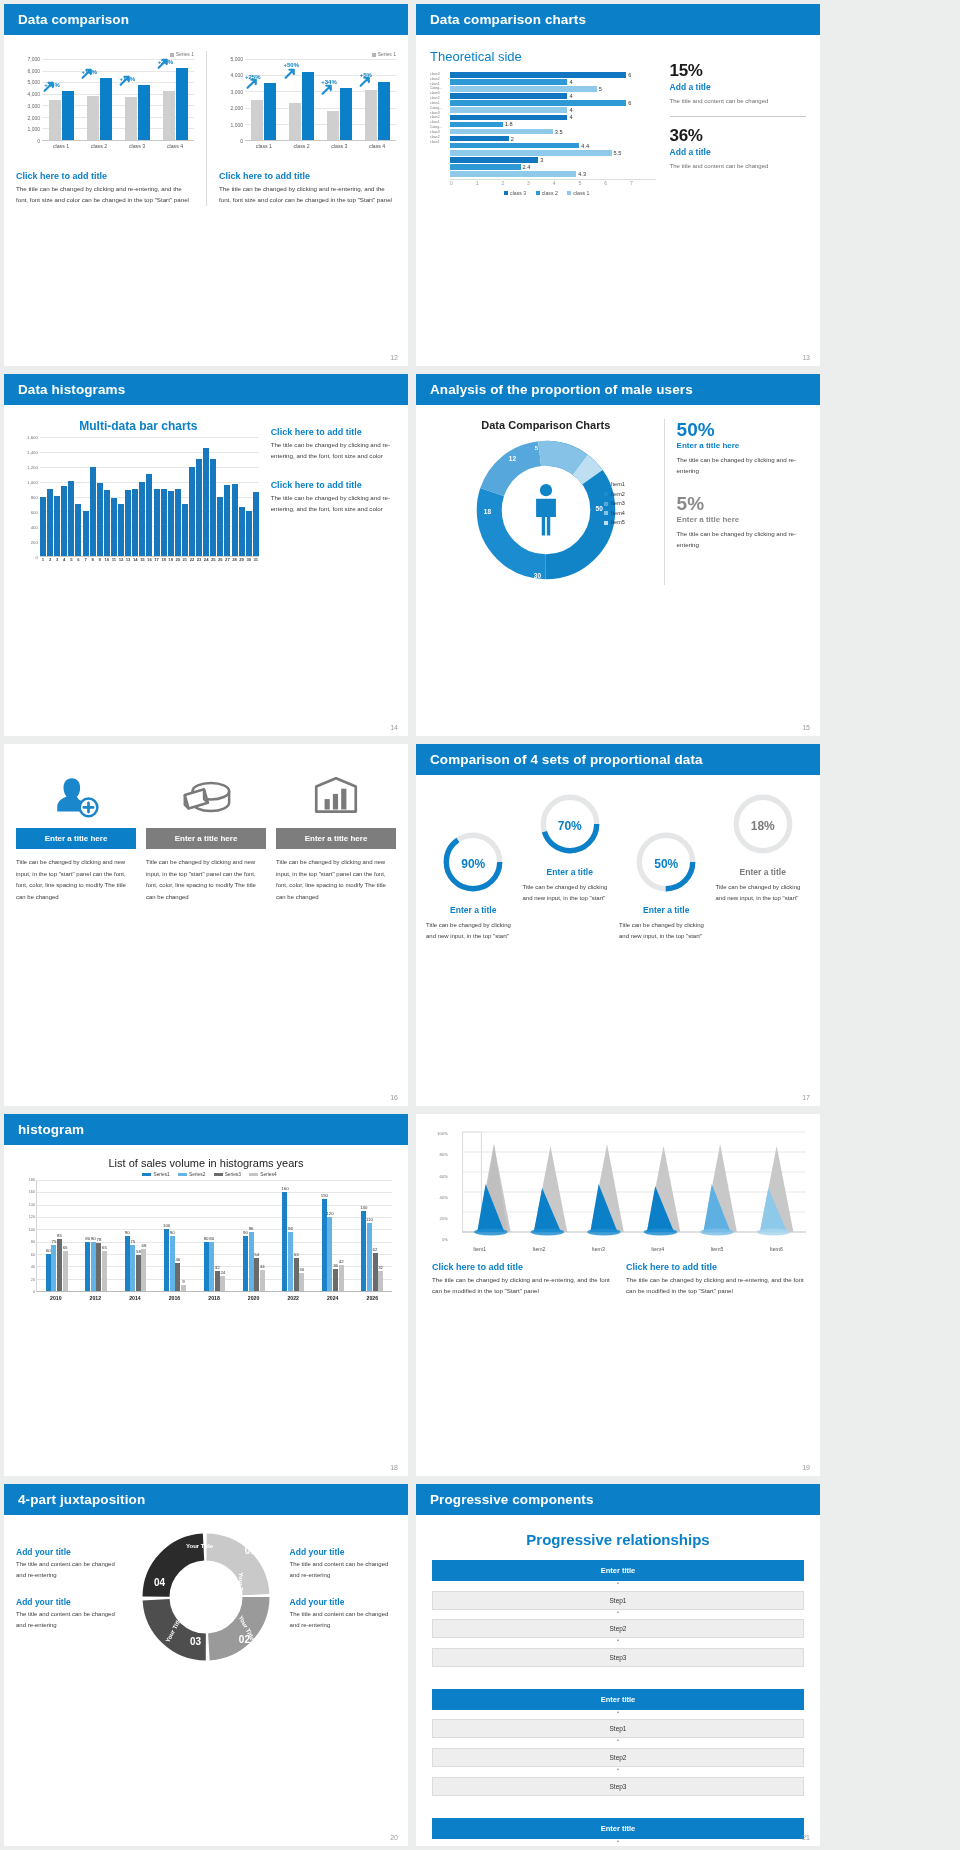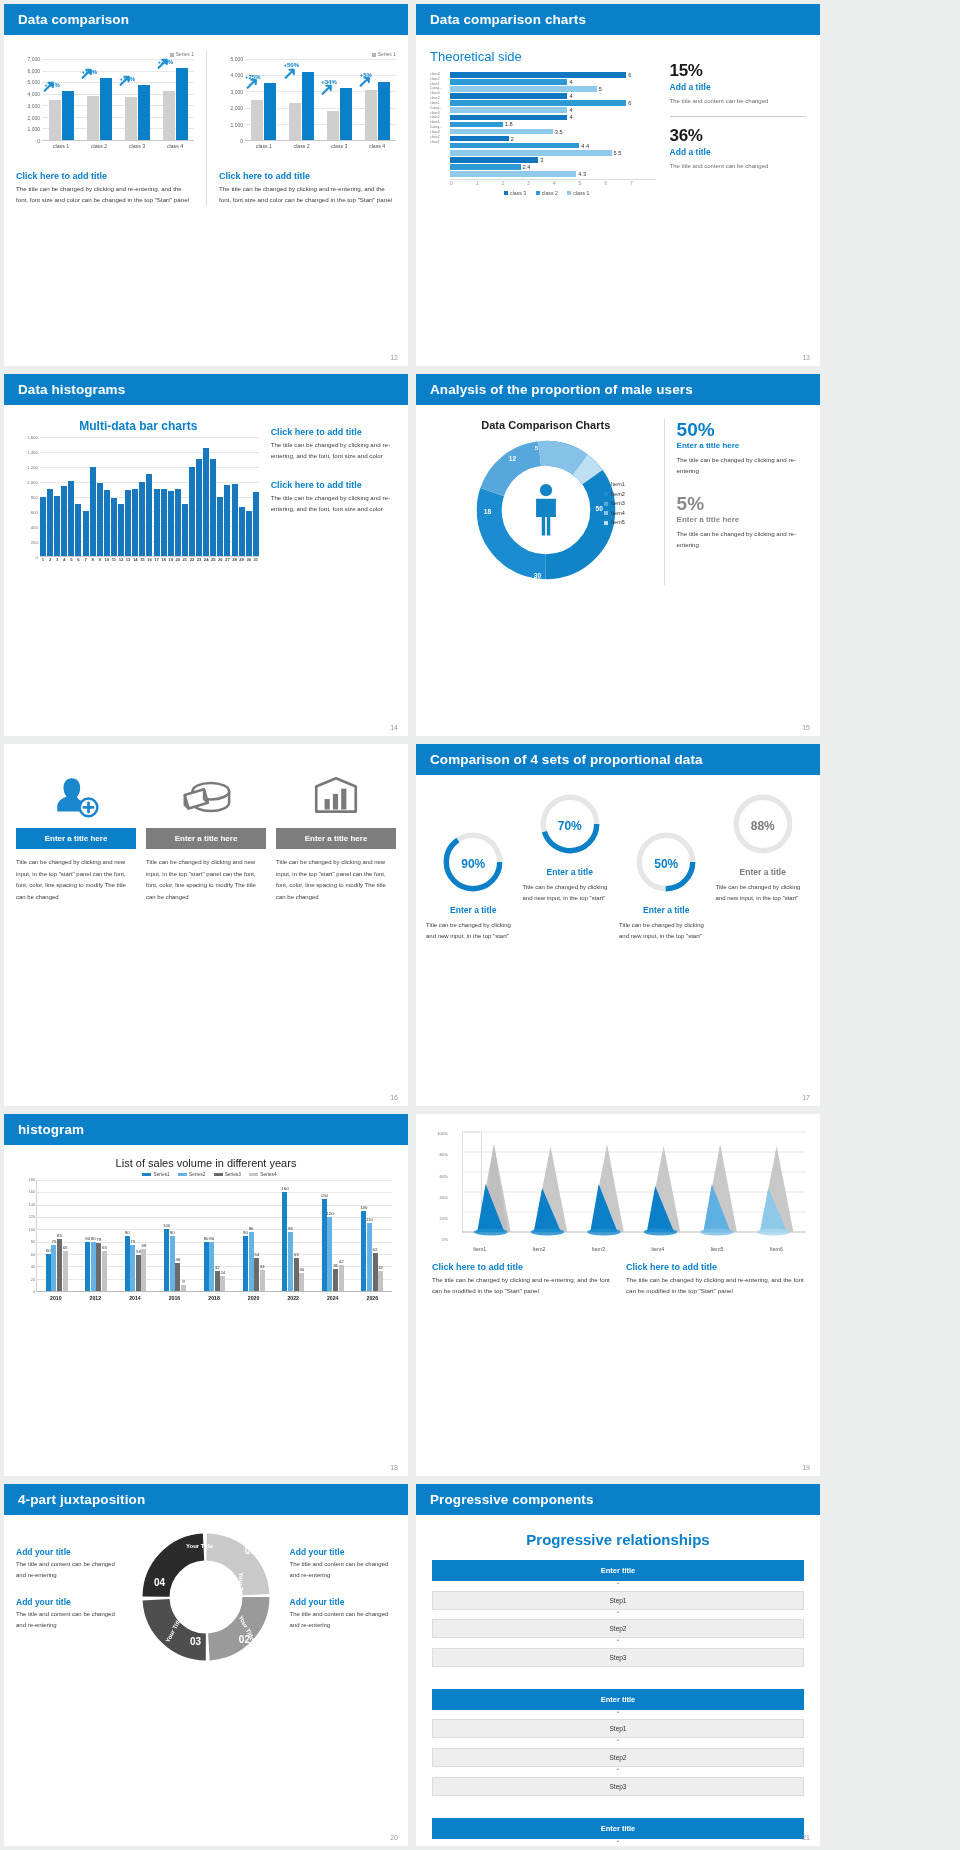--- a/index.html
+++ b/index.html
@@ -641,33 +641,33 @@
         </div>
         <div class="s17t">Enter a title</div>
         <div class="s17p">Title can be changed by clicking and new input, in the top "start"</div>
       </div>
       <div class="s17col">
         <div class="ring">
           <svg width="66" height="66" viewBox="0 0 42 42">
             <circle cx="21" cy="21" r="17" fill="none" stroke="#e4e6e7" stroke-width="3.4"></circle>
             <circle cx="21" cy="21" r="17" fill="none" stroke="#0b80c8" stroke-width="3.4" stroke-dasharray="26.7 106.8" stroke-dashoffset="26.7"></circle>
           </svg>
-          <div class="val" style="font-size:12px;color:#7b7b7b">88%</div>
+          <div class="val" style="font-size:12px;color:#7b7b7b">18%</div>
         </div>
         <div class="s17t grey">Enter a title</div>
         <div class="s17p">Title can be changed by clicking and new input, in the top "start"</div>
       </div>
     </div>
     <div class="pageno">17</div>
   </div>
 
   <div class="slide">
     <div class="hdr">histogram</div>
     <div class="s18">
-      <div class="s18title">List of sales volume in different years</div>
+      <div class="s18title">List of sales volume in histograms years</div>
       <div class="s18legend">
         <i style="background:#1a83c8"></i><span>Series1</span>
         <i style="background:#63b4e4"></i><span>Series2</span>
         <i style="background:#6b6b6b"></i><span>Series3</span>
         <i style="background:#c4c4c4"></i><span>Series4</span>
       </div>
       <div class="s18chart">
         <div class="s18ax" id="s18ax">
             <span style="top: 0%;">180</span>
             <span style="top: 11.1111%;">160</span>

